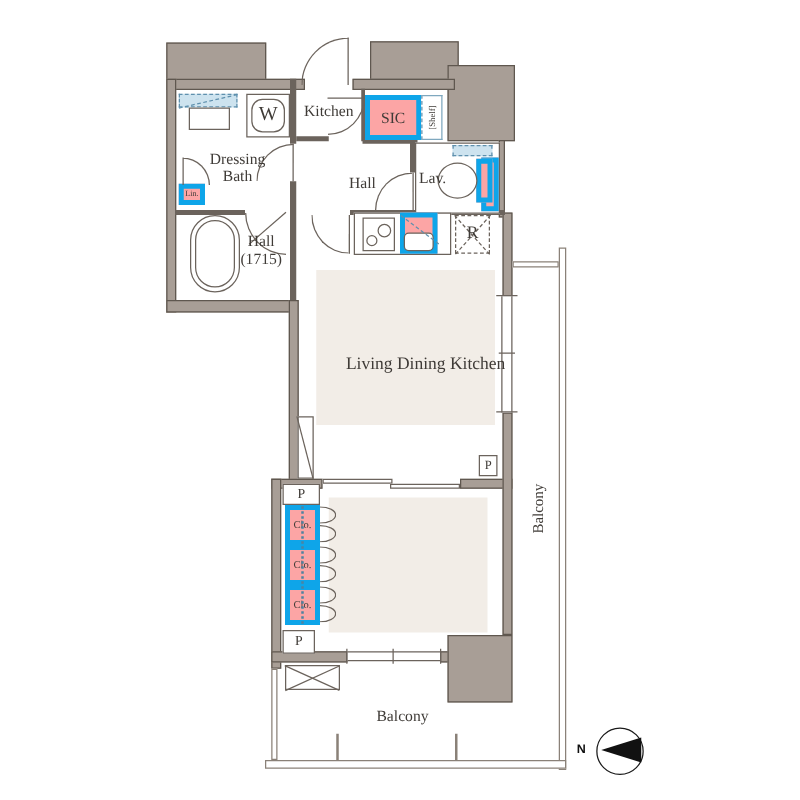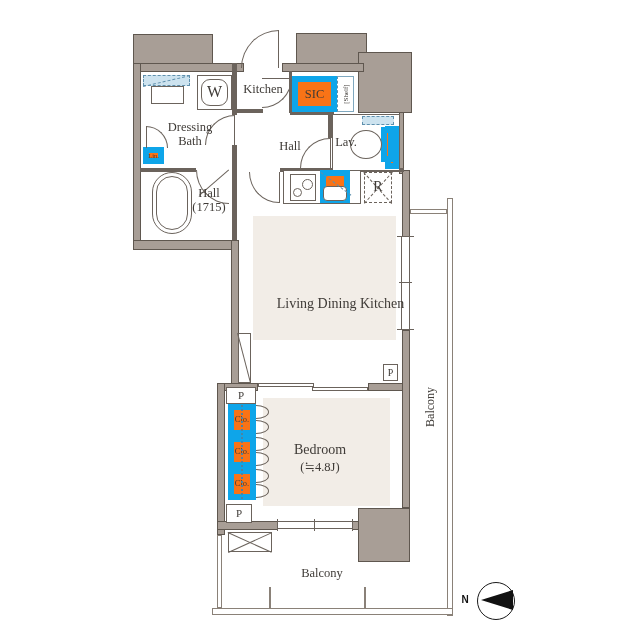--- a/index.html
+++ b/index.html
@@ -1,21 +1,21 @@
 <!DOCTYPE html>
 <html><head>
 <meta charset="utf-8">
 <style>
   html,body{margin:0;padding:0;background:#fff;}
   .plan{position:relative;width:640px;height:640px;background:#ffffff;overflow:hidden;
         font-family:"Liberation Serif","DejaVu Serif",serif;color:#3f3b37;}
   .abs{position:absolute;box-sizing:border-box;}
   .wall{background:#a89e96;border:1px solid #5f574f;}
   .thinwall{background:#6b635c;}
-  .blue{background:#f97316;border:6px solid #0ea5e9;}
+  .blue{background:#fca5a5;border:4px solid #0ea5e9;}
   .bluedash{background:#cde3ef;border:1px dashed #5f90ad;}
   .outline{border:1px solid #6b635c;background:#fff;}
   .beige{background:#f2ede7;}
   .rail{background:#fff;border:1px solid #8a8178;}
   .tick{background:#6b635c;}
   .arc{border:0 solid #6b635c;background:transparent;}
   .line{border-top:1px solid #6b635c;height:0;transform-origin:0 0;}
   .dline{border-top:1px dashed #5f90ad;height:0;transform-origin:0 0;}
   .xline{border-top:1px dashed #6b635c;height:0;transform-origin:0 0;}
   .label{text-align:center;line-height:1.15;white-space:nowrap;}
@@ -170,26 +170,22 @@
   <div class="abs label" style="left:150px;top:120px;width:80px;font-size:12.5px;">
     <div>Dressing</div>
     <div>Bath</div>
   </div>
   <div class="abs label" style="left:262px;top:139px;width:56px;font-size:12.5px;">Hall</div>
   <div class="abs label" style="left:330px;top:135px;width:32px;font-size:12.5px;">Lav.</div>
   <div class="abs label" style="left:183px;top:186px;width:52px;font-size:12.5px;">
     <div>Hall</div>
     <div>(1715)</div>
   </div>
-  <div class="abs label" style="left:240px;top:284px;width:201px;font-size:14px;margin-top:12px;">
+  <div class="abs label" style="left:240px;top:284px;width:201px;font-size:14px;">
     <div>Living Dining Kitchen</div>
-  </div>
-  <div class="abs label" style="left:270px;top:442px;width:100px;font-size:14px;">
-    <div>Bedroom</div>
-    <div style="font-size:12.5px;margin-top:2px;">(≒4.8J)</div>
   </div>
   <div class="abs label cent" style="left:404px;top:380px;width:54px;height:54px;">
       <span class="vert" style="font-size:12px;">Balcony</span>
     </div>
   <div class="abs label" style="left:272px;top:566px;width:100px;font-size:12.5px;">Balcony</div>
 
   <div class="abs" style="left:477px;top:582px;width:38px;height:38px;border:1.5px solid #1a1a1a;border-radius:50%;background:#fff;"></div>
   <div class="abs" style="left:481px;top:590px;width:0;height:0;border-right:32px solid #111;border-top:10px solid transparent;border-bottom:10px solid transparent;"></div>
   <div class="abs label" style="left:455px;top:594px;width:20px;font-family:'Liberation Sans','DejaVu Sans',sans-serif;font-weight:bold;font-size:10px;color:#111;">N</div>
 

